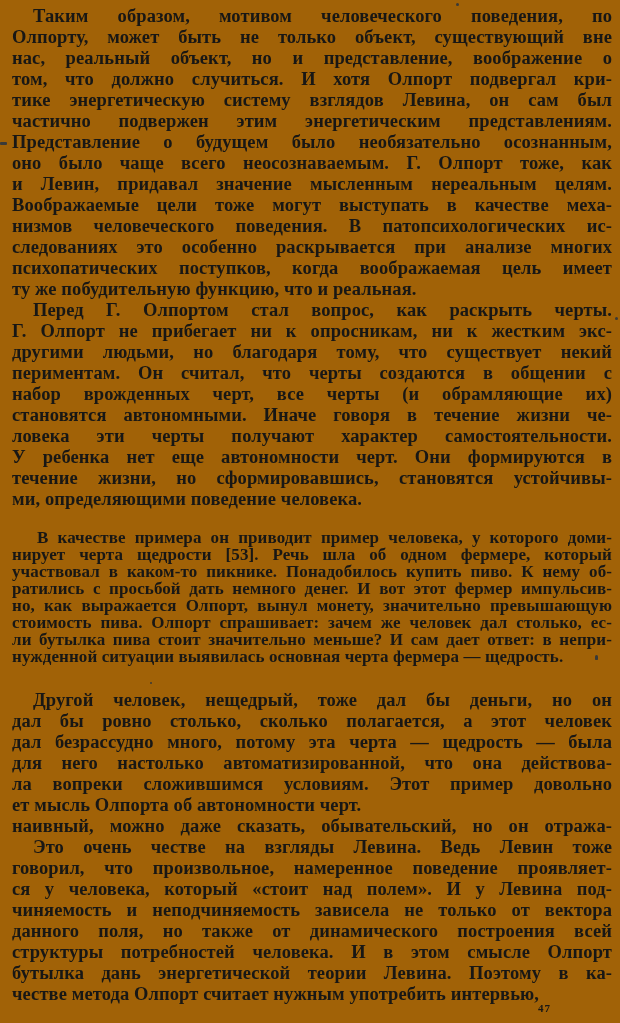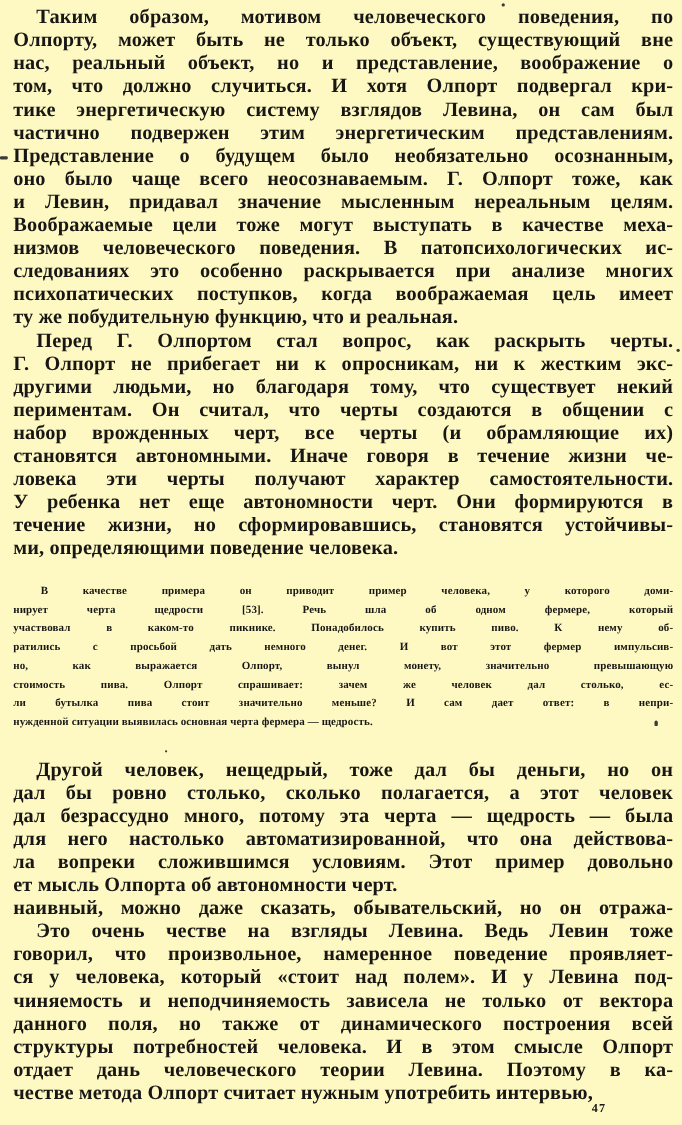--- a/index.html
+++ b/index.html
@@ -35,21 +35,21 @@
   }
   .para.body .line {
     font-size: 18.5px;
     line-height: 21px;
     font-weight: 600;
     letter-spacing: 0.1px;
   }
   .para.body .line.first { text-indent: 21px; }
   .para.fine-print { margin: 19px 0 25px 0; }
   .para.fine-print .line {
-    font-size: 10px;
+    font-size: 17px;
     line-height: 17px;
     font-weight: 600;
     letter-spacing: 0.1px;
   }
   .para.fine-print .line.first { text-indent: 25px; }
   .page-number {
     position: absolute;
     top: 1002px;
     left: 538px;
     font-size: 11px;
@@ -64,21 +64,21 @@
   }
   .artifact.dot-top    { left: 456px; top: 3px;   width: 3px; height: 3px; }
   .artifact.dash-left  { left: 0px;   top: 142px; width: 7px; height: 3px; border-radius: 1px; }
   .artifact.dot-right  { left: 615px; top: 317px; width: 3px; height: 3px; }
   .artifact.comma-spot { left: 595px; top: 655px; width: 3px; height: 5px; border-radius: 2px 2px 1px 1px; }
   .artifact.dot-mid    { left: 150px; top: 682px; width: 2px; height: 2px; }
 </style>
 </head>
 <body>
 
-<main class="page" style="background: #fef9c3; color: rgb(24, 23, 21);">
+<main class="page" style="background: #a16207; color: rgb(24, 23, 21);">
   <section class="text-col">
       <div class="para body">
         <div class="line first">Таким образом, мотивом человеческого поведения, по</div>
         <div class="line">Олпорту, может быть не только объект, существующий вне</div>
         <div class="line">нас, реальный объект, но и представление, воображение о</div>
         <div class="line">том, что должно случиться. И хотя Олпорт подвергал кри-</div>
         <div class="line">тике энергетическую систему взглядов Левина, он сам был</div>
         <div class="line">частично подвержен этим энергетическим представлениям.</div>
         <div class="line">Представление о будущем было необязательно осознанным,</div>
         <div class="line">оно было чаще всего неосознаваемым. Г. Олпорт тоже, как</div>
@@ -120,21 +120,21 @@
         <div class="line last">ет мысль Олпорта об автономности черт.</div>
         <div class="line">наивный, можно даже сказать, обывательский, но он отража-</div>
       </div>
       <div class="para body">
         <div class="line first">Это очень честве на взгляды Левина. Ведь Левин тоже</div>
         <div class="line">говорил, что произвольное, намеренное поведение проявляет-</div>
         <div class="line">ся у человека, который «стоит над полем». И у Левина под-</div>
         <div class="line">чиняемость и неподчиняемость зависела не только от вектора</div>
         <div class="line">данного поля, но также от динамического построения всей</div>
         <div class="line">структуры потребностей человека. И в этом смысле Олпорт</div>
-        <div class="line">отдает дань человеческого теории Левина. Поэтому в ка-</div>
+        <div class="line">бутылка дань энергетической теории Левина. Поэтому в ка-</div>
         <div class="line last">честве метода Олпорт считает нужным употребить интервью,</div>
       </div>
     </section>
 
   <div class="page-number">47</div>
 
   <span class="artifact dot-top"></span>
   <span class="artifact dash-left"></span>
   <span class="artifact dot-right"></span>
   <span class="artifact comma-spot"></span>

